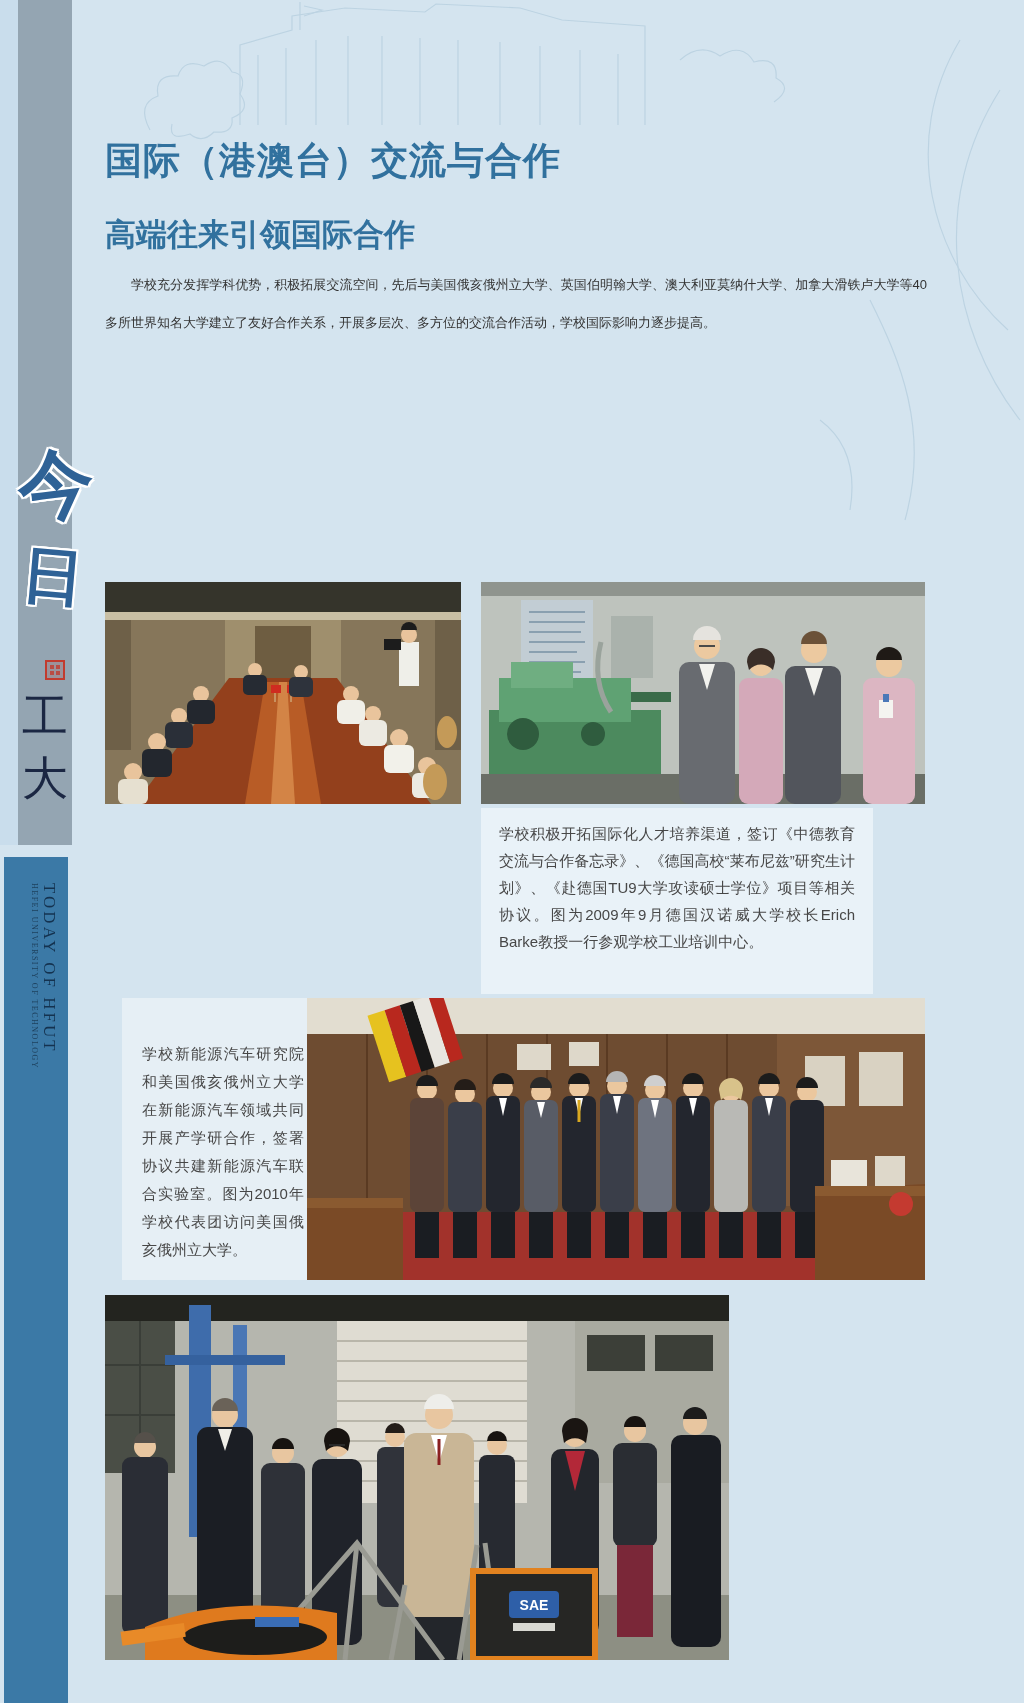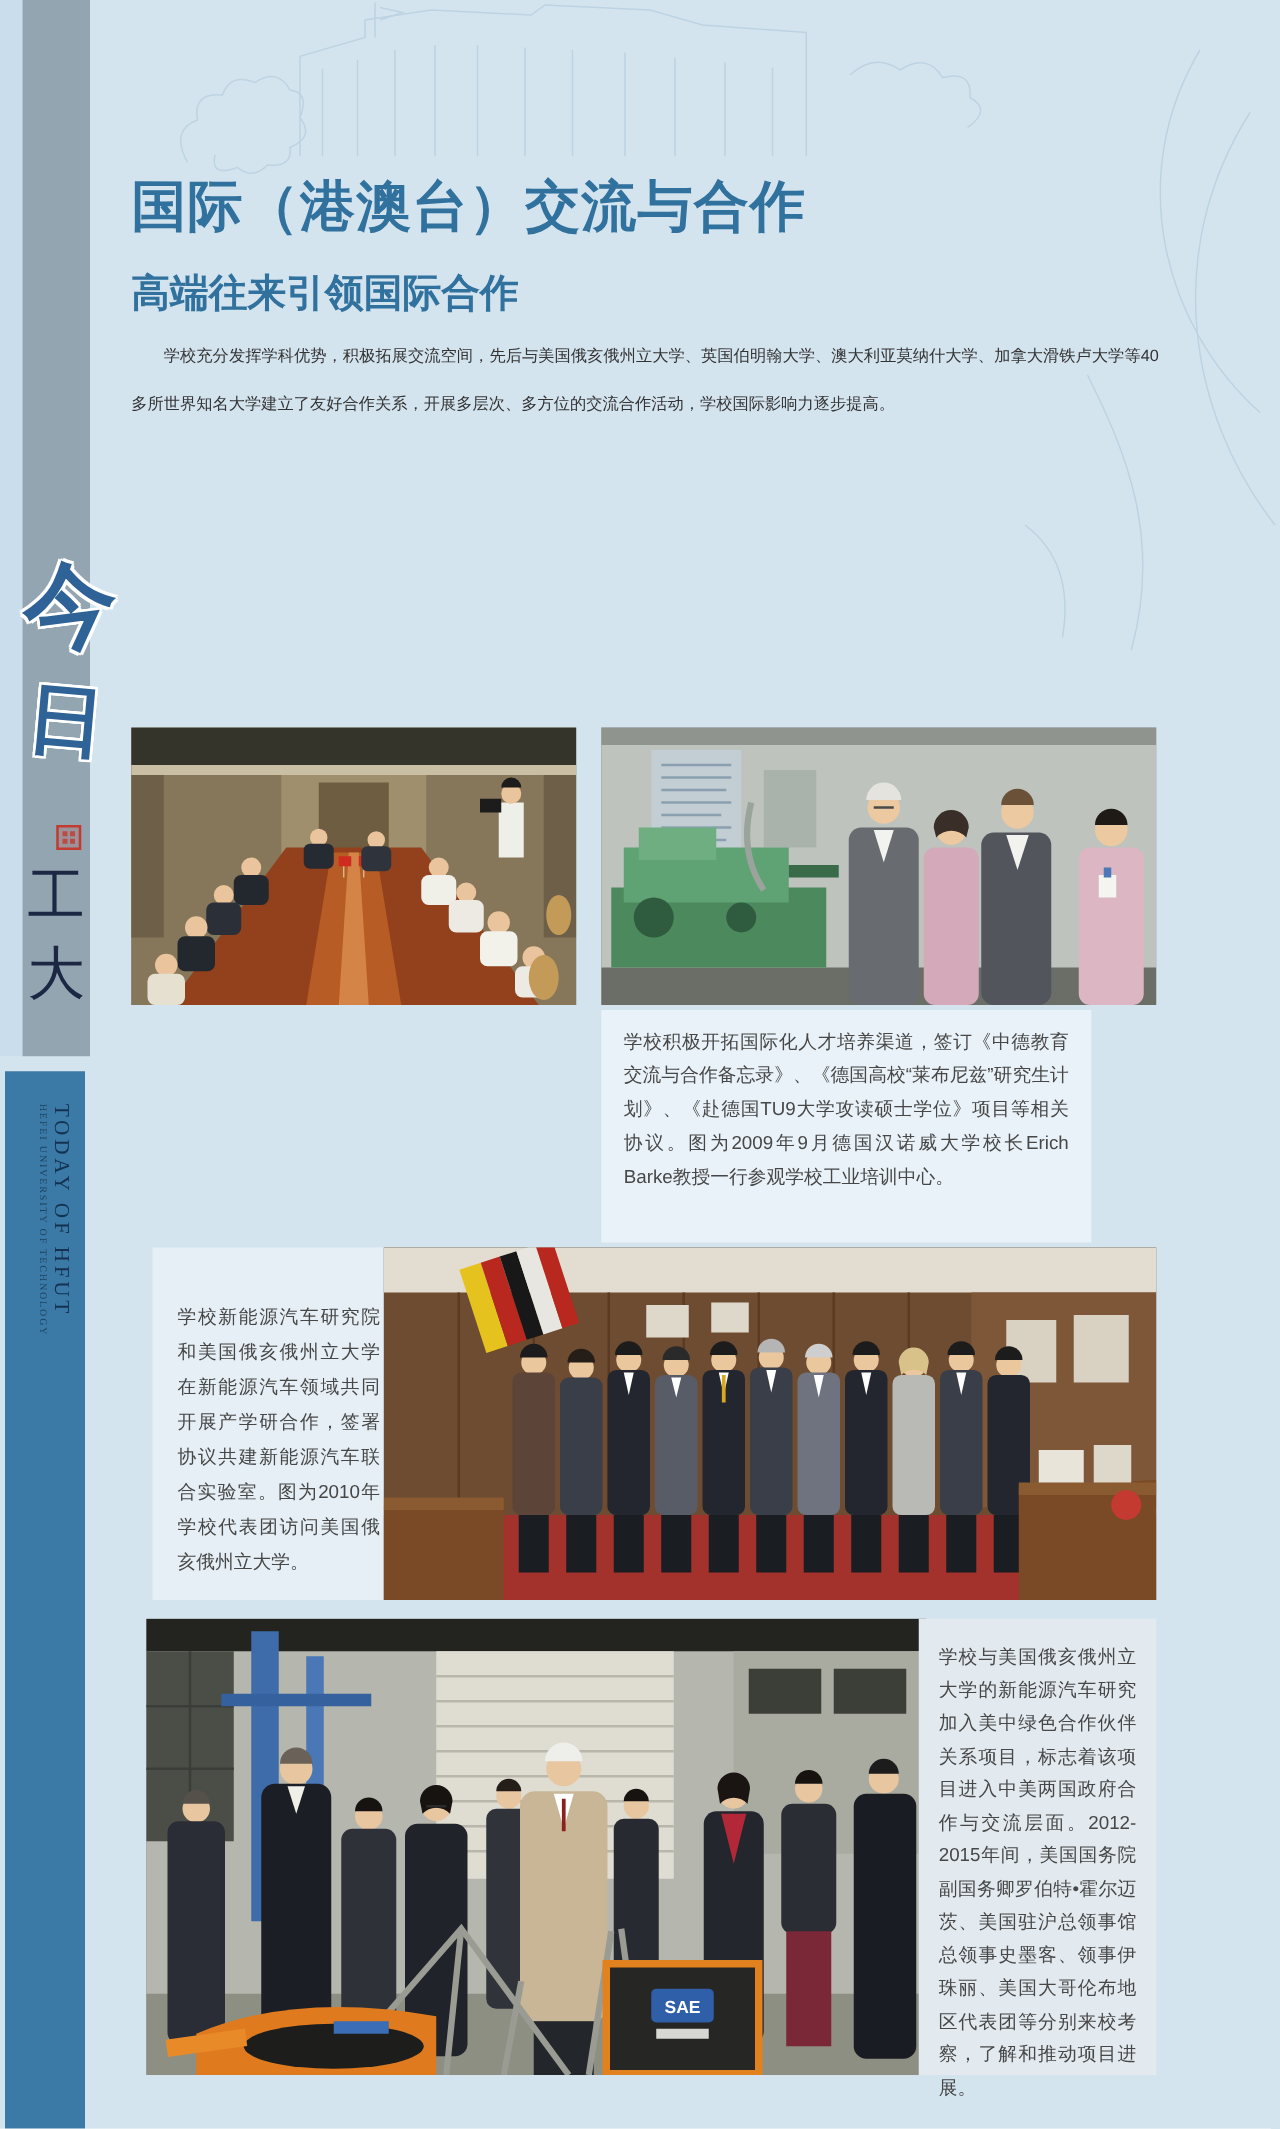--- a/index.html
+++ b/index.html
@@ -19,38 +19,38 @@
   .seal{position:absolute;left:27px;top:660px;width:16px;height:16px;border:2px solid #c23b2e;background:rgba(194,59,46,.18);}
   .seal i{position:absolute;left:3px;top:3px;width:4px;height:4px;background:#c23b2e;box-shadow:6px 0 0 #c23b2e,0 6px 0 #c23b2e,6px 6px 0 #c23b2e;opacity:.8;}
   .brand{position:absolute;left:0;top:686px;width:54px;text-align:center;font-family:"Liberation Serif","DejaVu Serif",serif;color:#1b2743;}
   .brand span{display:block;font-size:46px;line-height:62px;}
   .blue-band{position:absolute;left:4px;top:857px;width:64px;height:846px;background:#3b79a6;}
   .vtext{position:absolute;top:26px;right:9px;writing-mode:vertical-rl;text-orientation:mixed;font-family:"Liberation Serif","DejaVu Serif",serif;color:#14324f;}
   .vtext .vbig{display:block;font-size:17px;letter-spacing:3px;}
   .vtext .vsmall{display:block;font-size:8px;letter-spacing:1.5px;color:#1e415e;}
 
   
-  .title{position:absolute;left:105px;top:136px;width:860px;font-size:44px;font-weight:bold;color:#31719e;letter-spacing:1px;}
+  .title{position:absolute;left:105px;top:136px;width:860px;font-size:37px;font-weight:bold;color:#31719e;letter-spacing:1px;}
   .subtitle{position:absolute;left:105px;top:214px;width:700px;font-size:31px;font-weight:bold;color:#31719e;}
   .bodytext{position:absolute;left:105px;top:266px;width:822px;font-size:13px;line-height:38px;color:#333;text-align:justify;}
   .bodytext p{margin:0;text-indent:2em;}
 
   .photo{position:absolute;background:#888;}
   .photo svg{display:block;width:100%;height:100%;}
 
   .cap{position:absolute;background:#e9f2f8;color:#474747;font-size:15px;line-height:27px;text-align:justify;box-sizing:border-box;}
   .cap-a{left:105px;top:808px;width:356px;height:186px;padding:12px 16px;}
   .cap-b{left:481px;top:808px;width:392px;height:186px;padding:12px 18px;}
   .cap-c{left:122px;top:998px;width:202px;height:282px;padding:42px 20px 0;background:#e6eff5;line-height:28px;}
   .cap-d{left:735px;top:1295px;width:190px;height:365px;padding:18px 16px 0;background:#e2eaf0;line-height:26.5px;}
 
   .ph-conference{left:105px;top:582px;width:356px;height:222px;}
   .ph-workshop{left:481px;top:582px;width:444px;height:222px;}
   .ph-delegation{left:307px;top:998px;width:618px;height:282px;}
-  .ph-visit{left:105px;top:1295px;width:624px;height:365px;margin-left:12px;}
+  .ph-visit{left:105px;top:1295px;width:624px;height:365px;}
 </style>
 </head>
 <body>
 
 <div class="page">
 
   <svg class="sketch" viewBox="0 0 1024 560">
     <g fill="none" stroke="#aac6d8" stroke-width="1.2" opacity="0.55">
       <path d="M240,125 L240,45 L292,30 L292,16 L345,8 L425,12 L436,4 L520,8 L562,20 L645,26 L645,125"></path>
       <path d="M258,125 L258,55 M286,125 L286,48 M316,125 L316,40 M348,125 L348,36 M382,125 L382,36 M420,125 L420,38 M458,125 L458,40 M500,125 L500,42 M540,125 L540,46 M580,125 L580,50 M618,125 L618,54"></path>
@@ -397,15 +397,14 @@
           </g>
       </g>
       <g>
         <rect x="368" y="276" width="122" height="88" fill="#262624" stroke="#e2821f" stroke-width="6"></rect>
         <rect x="404" y="296" width="50" height="27" rx="4" fill="#2e5fa8"></rect>
         <text x="429" y="315" text-anchor="middle" fill="#ffffff" font-size="14" font-weight="bold" font-family="Liberation Sans, sans-serif">SAE</text>
         <rect x="408" y="328" width="42" height="8" fill="#d8d8d2"></rect>
       </g>
     </svg>
   </div>
-  <div class="cap cap-d">学校与美国俄亥俄州立大学的新能源汽车研究加入美中绿色合作伙伴关系项目，标志着该项目进入中美两国政府合作与交流层面。2012-2015年间，美国国务院副国务卿罗伯特•霍尔迈茨、美国驻沪总领事馆总领事史墨客、领事伊珠丽、美国大哥伦布地区代表团等分别来校考察，了解和推动项目进展。</div>
 
 </div>
 
 </body></html>

